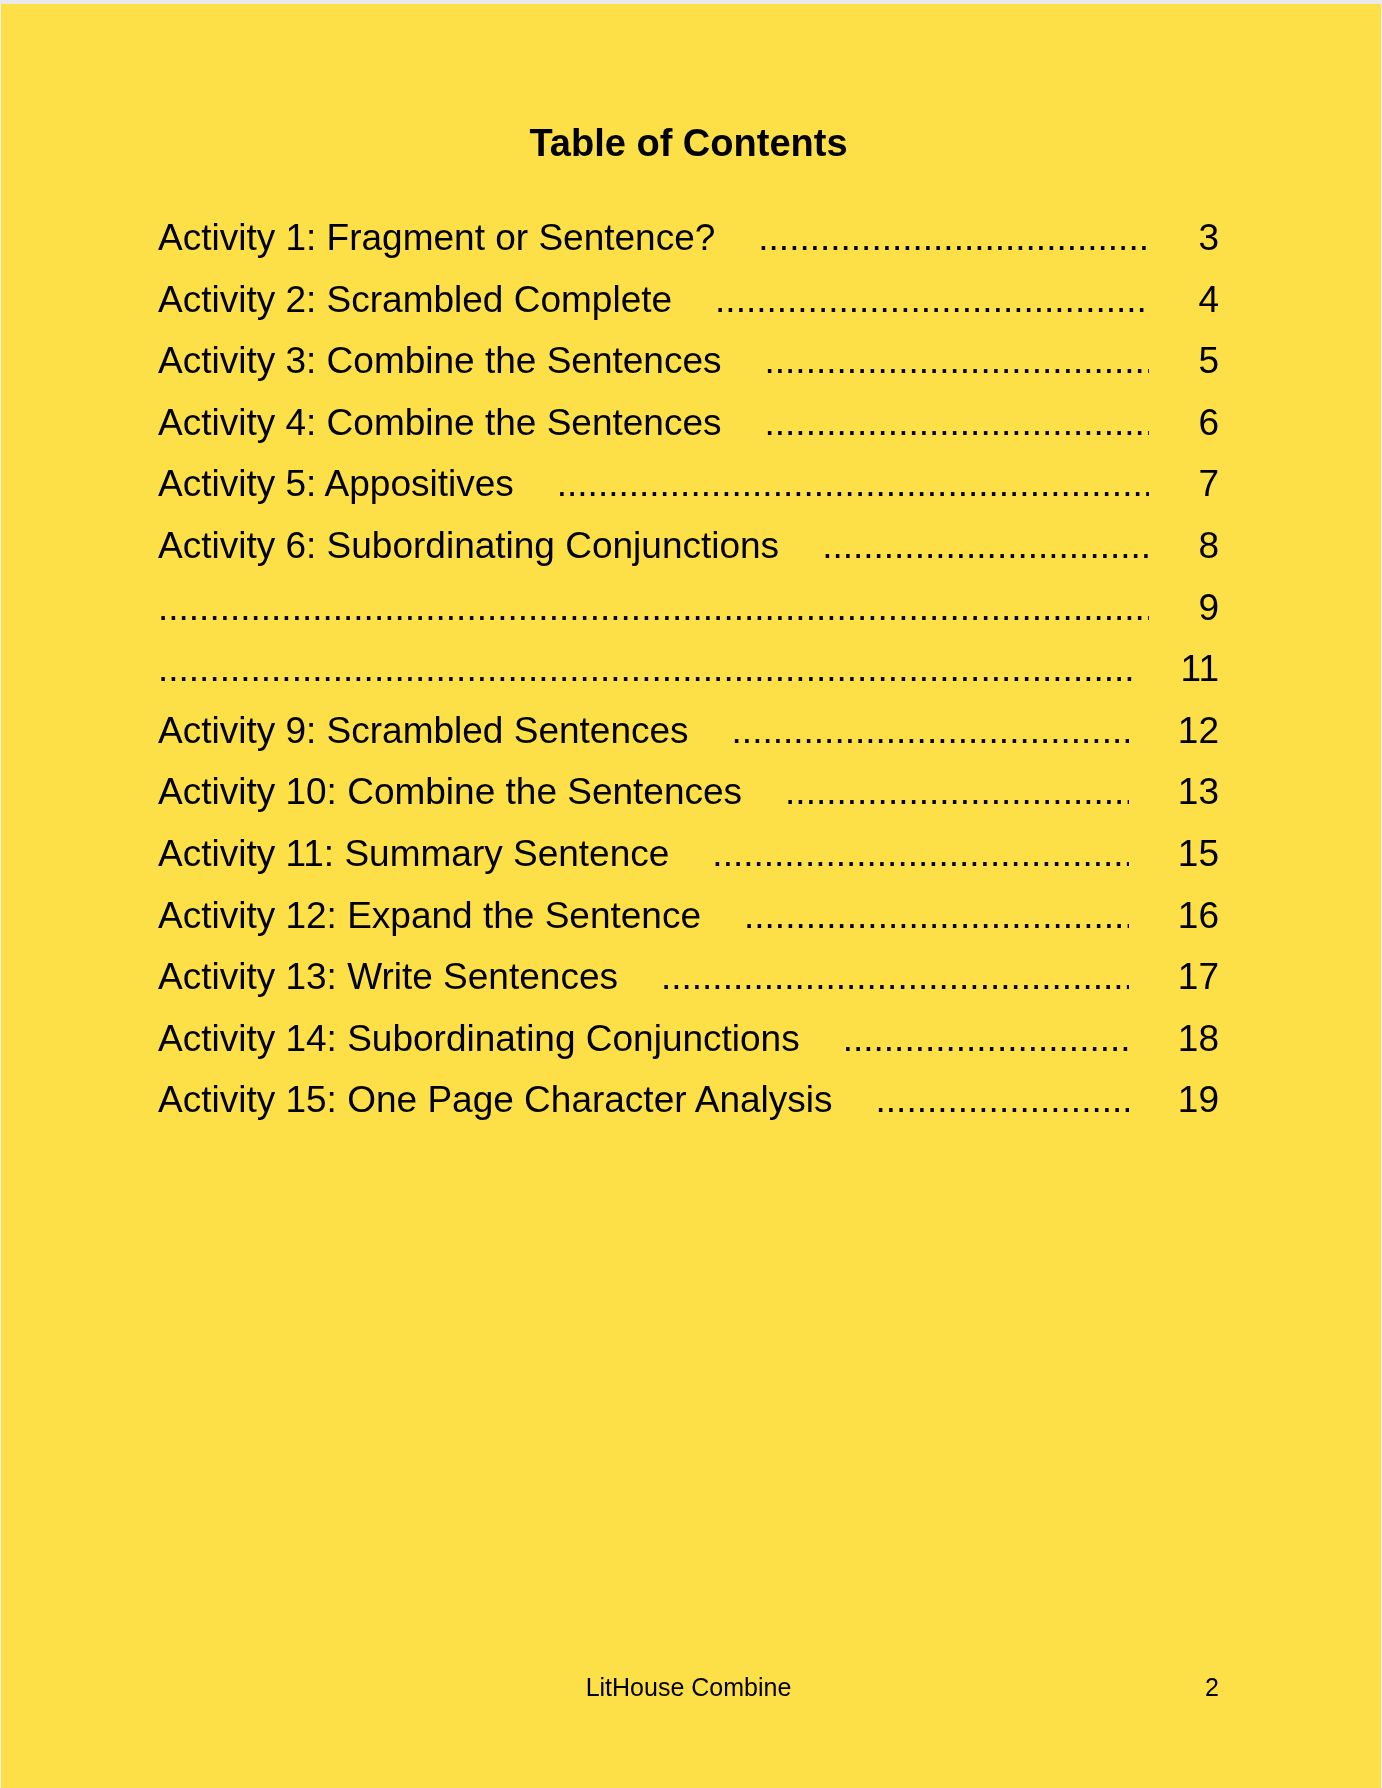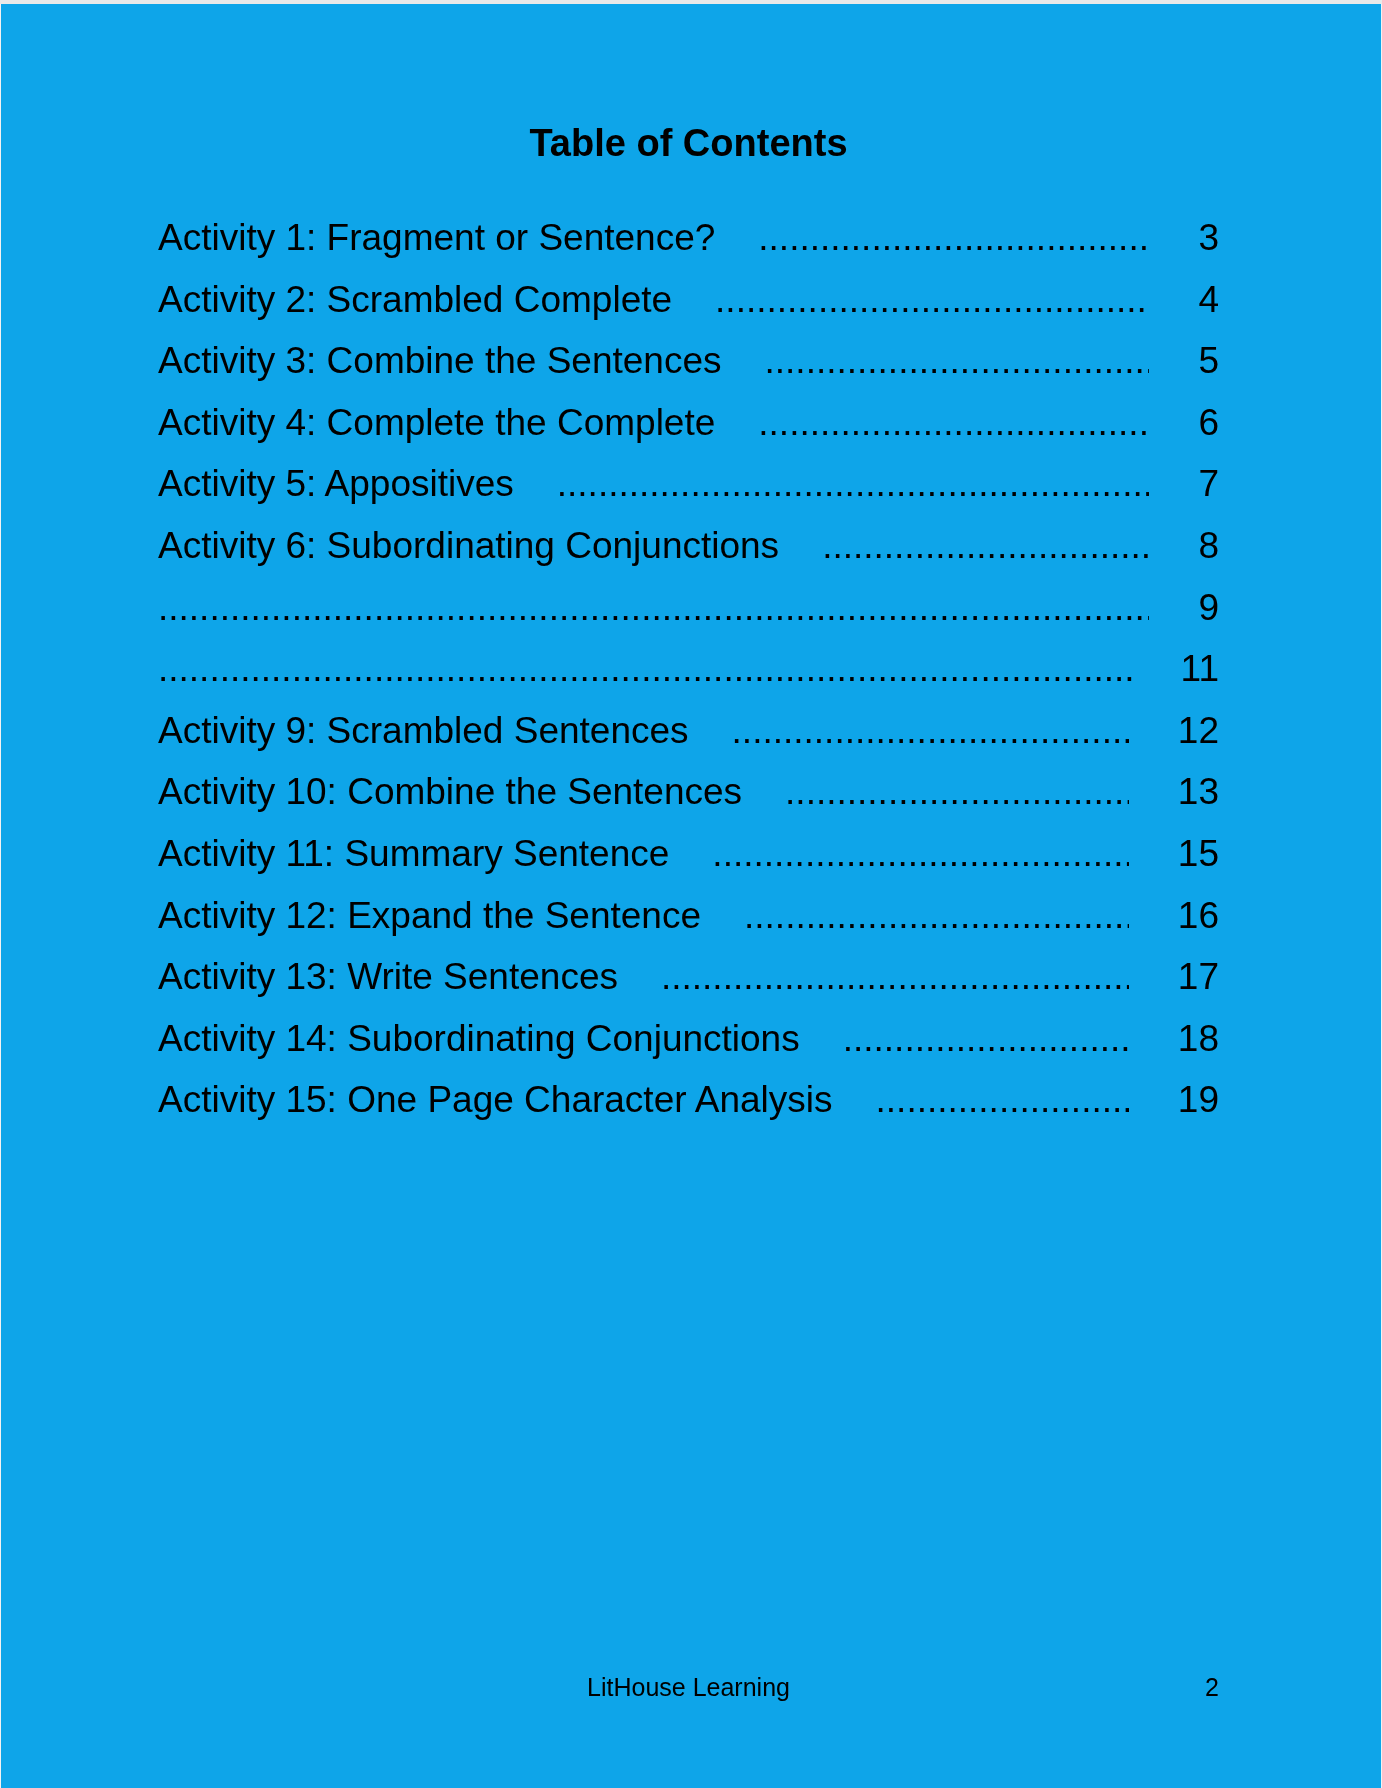--- a/index.html
+++ b/index.html
@@ -4,21 +4,21 @@
 <style>
   html, body {
     margin: 0;
     padding: 0;
     background: #ffffff;
   }
   .page {
     position: relative;
     width: 1382px;
     height: 1788px;
-    background: #0ea5e9;
+    background: #fde047;
     overflow: hidden;
     font-family: "Liberation Sans", "DejaVu Sans", sans-serif;
     color: #000000;
   }
   .edge-top {
     position: absolute;
     top: 0; left: 0;
     width: 100%; height: 4px;
     background: #e9e9e9;
   }
@@ -118,21 +118,21 @@
       <span class="toc-page">4</span>
     </div>
 
     <div class="toc-row">
       <span class="toc-label">Activity 3: Combine the Sentences</span>
       <span class="toc-dots">................................................................................................................................................................</span>
       <span class="toc-page">5</span>
     </div>
 
     <div class="toc-row">
-      <span class="toc-label">Activity 4: Complete the Complete</span>
+      <span class="toc-label">Activity 4: Combine the Sentences</span>
       <span class="toc-dots">................................................................................................................................................................</span>
       <span class="toc-page">6</span>
     </div>
 
     <div class="toc-row">
       <span class="toc-label">Activity 5: Appositives</span>
       <span class="toc-dots">................................................................................................................................................................</span>
       <span class="toc-page">7</span>
     </div>
 
@@ -189,16 +189,16 @@
     </div>
 
     <div class="toc-row">
       <span class="toc-label">Activity 15: One Page Character Analysis</span>
       <span class="toc-dots">................................................................................................................................................................</span>
       <span class="toc-page">19</span>
     </div>
   </div>
 
   <div class="footer">
-    <span class="footer-center">LitHouse Learning</span>
+    <span class="footer-center">LitHouse Combine</span>
     <span class="footer-pagenum">2</span>
   </div>
 </div>
 
 </body></html>

